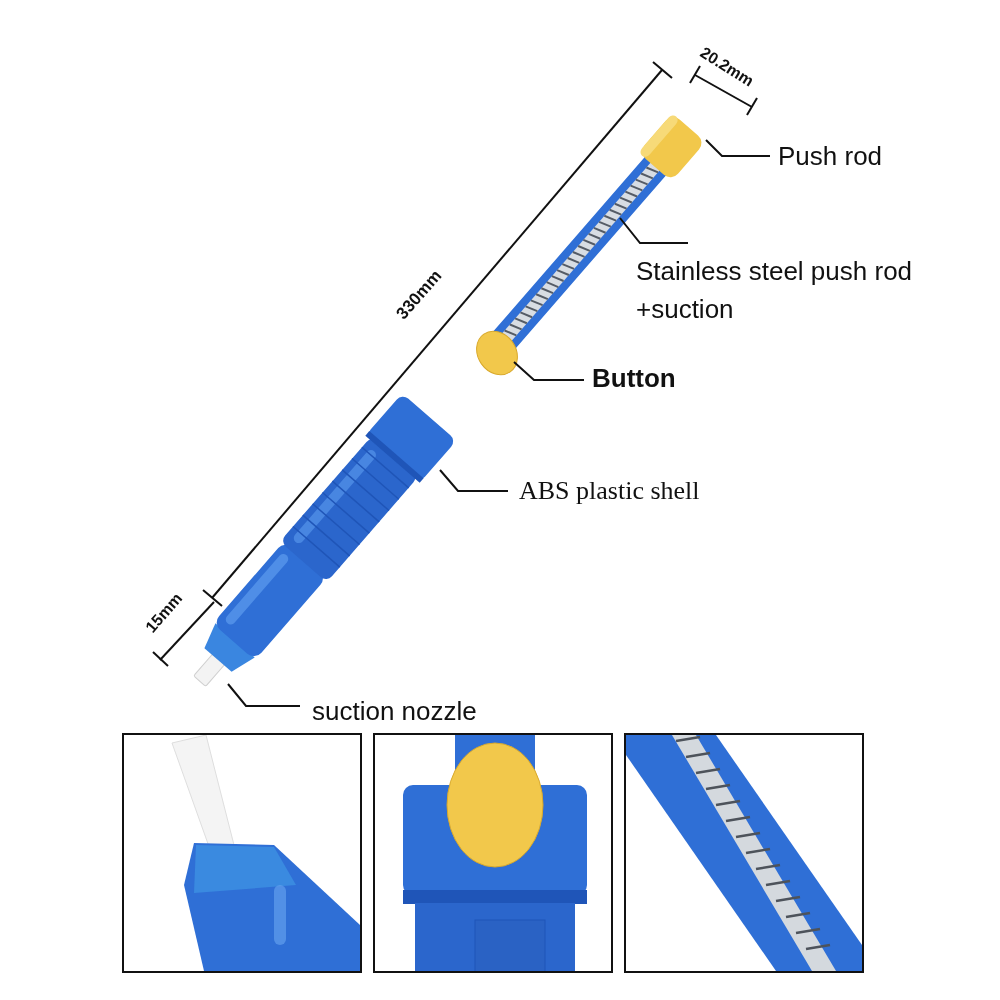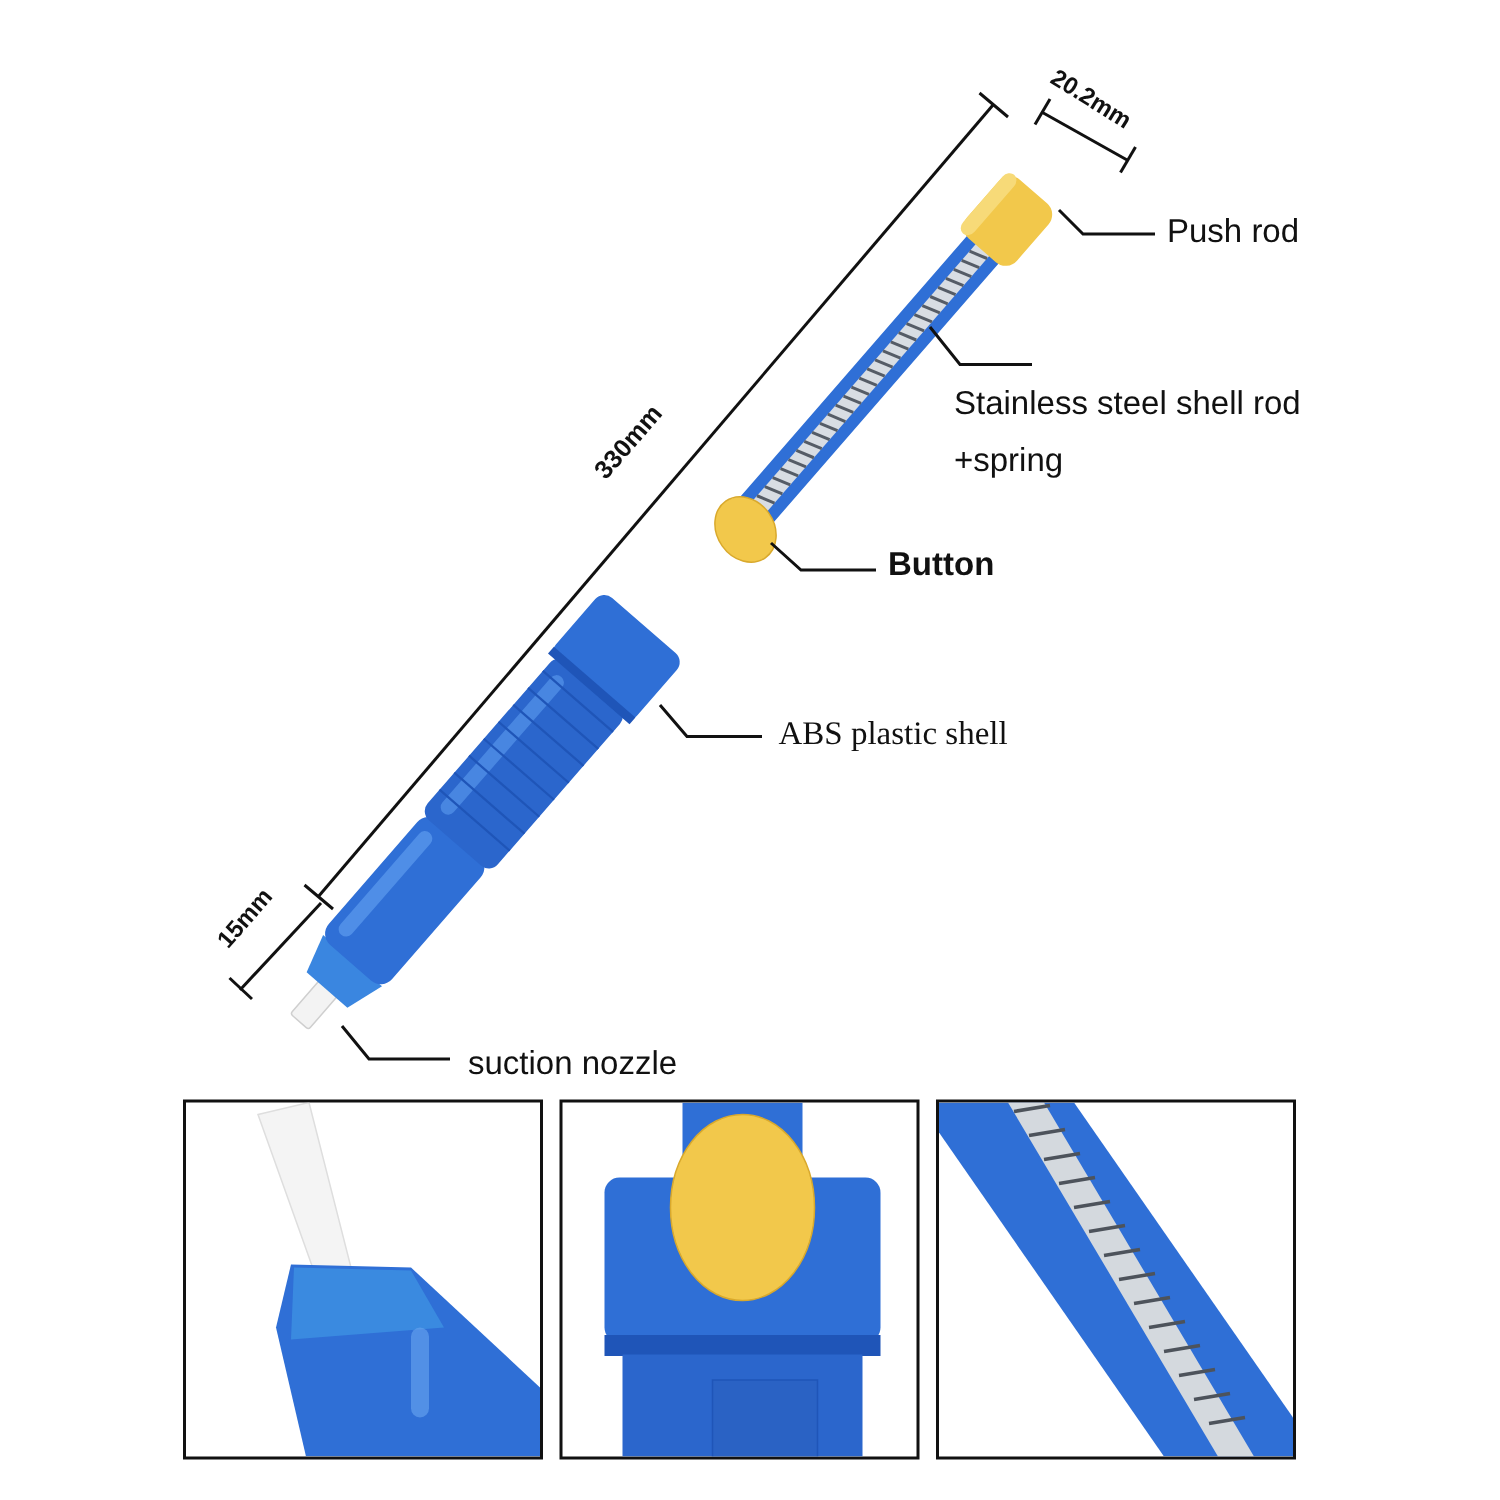--- a/index.html
+++ b/index.html
@@ -1,19 +1,19 @@
 <!DOCTYPE html>
 <html><head>
 <meta charset="utf-8">
 <style>
   html, body { margin:0; padding:0; background:#ffffff; }
   body { width:1000px; height:1000px; position:relative; overflow:hidden;
          font-family: "Liberation Sans", "DejaVu Sans", sans-serif; color:#111; }
   .abs { position:absolute; }
-  .label { position:absolute; font-size:22px; color:#111; white-space:nowrap; }
+  .label { position:absolute; font-size:26px; color:#111; white-space:nowrap; }
   .dim { position:absolute; font-size:15px; font-weight:bold; color:#111; white-space:nowrap; }
   .panel { position:absolute; top:733px; height:240px; border:2px solid #111; background:#fff; overflow:hidden; box-sizing:border-box; }
   svg { display:block; }
 </style>
 </head>
 <body>
 
 <svg class="abs" style="left:0;top:0" width="1000" height="730" viewBox="0 0 1000 730">
 
   <g stroke="#111" stroke-width="2" fill="none">
@@ -103,22 +103,22 @@
     <polyline points="440,470 458,491 508,491"></polyline>
     <polyline points="228,684 246,706 300,706"></polyline>
   </g>
 </svg>
 
 <div class="dim" style="left:390px;top:285px;transform:rotate(-49deg);font-size:17px;">330mm</div>
 <div class="dim" style="left:697px;top:58px;transform:rotate(32deg);font-size:16px;">20.2mm</div>
 <div class="dim" style="left:141px;top:604px;transform:rotate(-49deg);font-size:16px;">15mm</div>
 
 <div class="label" style="left:778px;top:141px;">Push rod</div>
-<div class="label" style="left:636px;top:256px;">Stainless steel shell rod</div>
-<div class="label" style="left:636px;top:294px;">+spring</div>
+<div class="label" style="left:636px;top:256px;">Stainless steel push rod</div>
+<div class="label" style="left:636px;top:294px;">+suction</div>
 <div class="label" style="left:592px;top:363px;font-weight:bold;">Button</div>
 <div class="label" style="left:519px;top:476px;font-family:Liberation Serif, serif;">ABS plastic shell</div>
 <div class="label" style="left:312px;top:696px;">suction nozzle</div>
 
 <div class="panel" style="left:122px;width:240px;">
   <svg width="236" height="236" viewBox="0 0 236 236">
     <polygon points="48,8 82,0 110,110 88,120" fill="#f4f4f4" stroke="#dedede"></polygon>
     <path d="M70,108 L150,110 L236,190 L236,236 L80,236 L60,150 Z" fill="#2f6fd6"></path>
     <path d="M72,110 L150,112 L172,150 L70,158 Z" fill="#3a8ae0"></path>
     <rect x="150" y="150" width="12" height="60" rx="6" fill="#6aa6f0" opacity="0.6"></rect>

